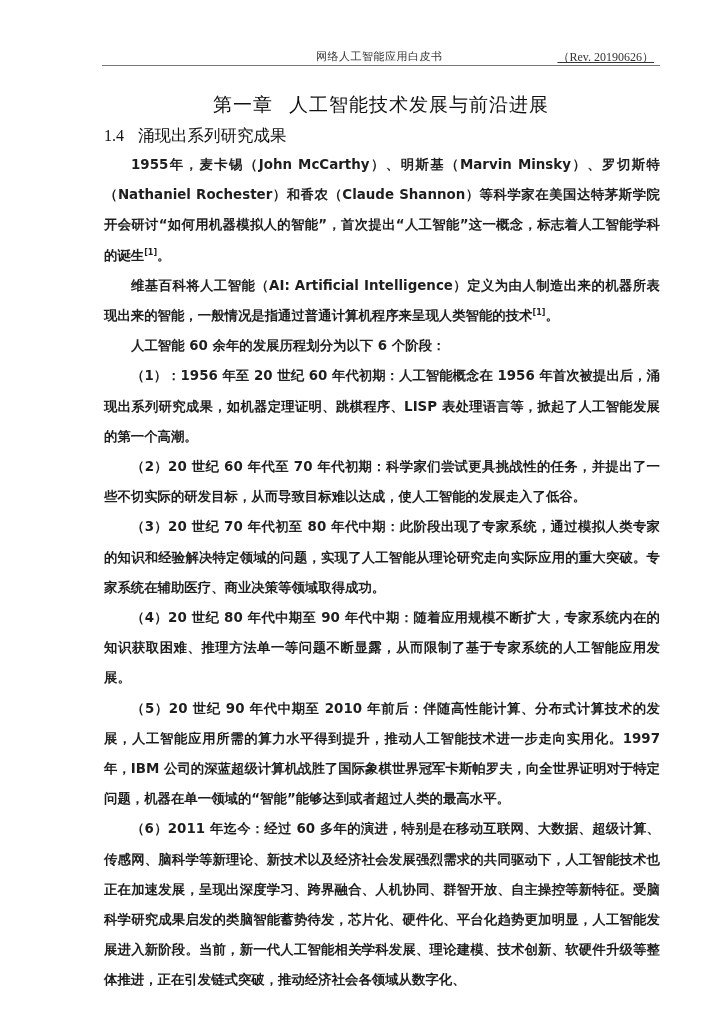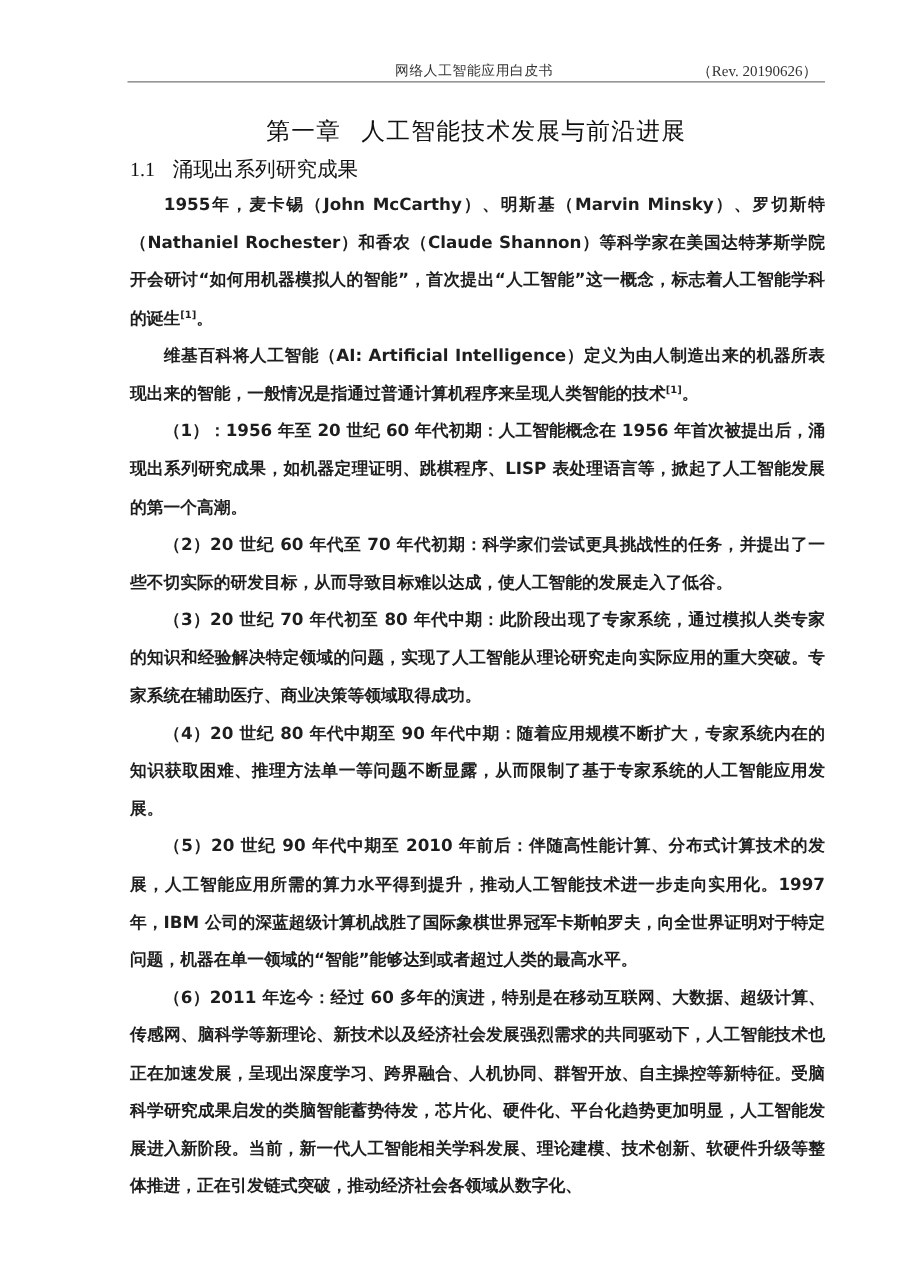--- a/index.html
+++ b/index.html
@@ -2,21 +2,21 @@
 <html><head>
 <meta charset="utf-8">
 <style>
   html, body { margin: 0; padding: 0; background: #ffffff; }
   body { width: 724px; height: 1024px; position: relative; overflow: hidden;
          font-family: "DejaVu Serif", "Liberation Serif", serif; color: #1a1a1a; }
   .page { position: absolute; left: 0; top: 0; width: 724px; height: 861px; background: #fff; }
   .header { position: absolute; left: 103px; width: 557px; top: 47px; height: 18px;
             font-size: 11.5px; color: #333; }
   .header .title { position: absolute; left: 213px; top: 2px; font-family: "DejaVu Sans", sans-serif; font-size: 11px; letter-spacing: 0.5px; }
-  .header .rev { position: absolute; right: 6px; top: 2px; font-family: "Liberation Serif", serif; font-size: 12px; }
+  .header .rev { position: absolute; right: 6px; top: 2px; font-family: "Liberation Serif", serif; font-size: 12px; text-decoration: underline; }
   .header-rule { position: absolute; left: 102px; width: 558px; top: 65px; height: 0; border-top: 1px solid #777; }
   .chapter { position: absolute; left: 102px; width: 558px; top: 92px; text-align: center;
              font-family: "DejaVu Sans", sans-serif; font-size: 19px; color: #111; letter-spacing: 1px; }
   .chapter .num { margin-right: 16px; }
   .section { position: absolute; left: 104px; top: 125px; font-size: 16.5px; color: #111; font-family: "DejaVu Sans", sans-serif; }
   .section .snum { font-family: "Liberation Serif", serif; font-size: 16px; margin-right: 14px; }
   .body { position: absolute; left: 104px; width: 556px; top: 150px;
           font-family: "DejaVu Sans", sans-serif; font-size: 13.4px; line-height: 30.2px; color: #1e1e1e; text-align: justify; font-weight: bold; }
   .body p { margin: 0; text-indent: 27px; }
   sup { font-size: 8px; vertical-align: 5px; line-height: 0; }
@@ -32,26 +32,27 @@
     <span class="title">网络人工智能应用白皮书</span>
     <span class="rev">（Rev. 20190626）</span>
   </div>
   <div class="header-rule"></div>
 
   <div class="chapter">
     <span class="num">第一章</span><span>人工智能技术发展与前沿进展</span>
   </div>
 
   <div class="section">
-    <span class="snum">1.1</span><span>涌现出系列研究成果</span>
+    <span class="snum">1.4</span><span>涌现出系列研究成果</span>
   </div>
 
   <div class="body">
     <p><span>1955年，麦卡锡（John McCarthy）、明斯基（Marvin Minsky）、罗切斯特（Nathaniel Rochester）和香农（Claude Shannon）等科学家在美国达特茅斯学院开会研讨“如何用机器模拟人的智能”，首次提出“人工智能”这一概念，标志着人工智能学科的诞生</span><sup>[1]</sup><span>。</span></p>
     <p><span>维基百科将人工智能（AI: Artificial Intelligence）定义为由人制造出来的机器所表现出来的智能，一般情况是指通过普通计算机程序来呈现人类智能的技术</span><sup>[1]</sup><span>。</span></p>
+    <p>人工智能 60 余年的发展历程划分为以下 6 个阶段：</p>
     <p>（1）：1956 年至 20 世纪 60 年代初期：人工智能概念在 1956 年首次被提出后，涌现出系列研究成果，如机器定理证明、跳棋程序、LISP 表处理语言等，掀起了人工智能发展的第一个高潮。</p>
     <p>（2）20 世纪 60 年代至 70 年代初期：科学家们尝试更具挑战性的任务，并提出了一些不切实际的研发目标，从而导致目标难以达成，使人工智能的发展走入了低谷。</p>
     <p>（3）20 世纪 70 年代初至 80 年代中期：此阶段出现了专家系统，通过模拟人类专家的知识和经验解决特定领域的问题，实现了人工智能从理论研究走向实际应用的重大突破。专家系统在辅助医疗、商业决策等领域取得成功。</p>
     <p>（4）20 世纪 80 年代中期至 90 年代中期：随着应用规模不断扩大，专家系统内在的知识获取困难、推理方法单一等问题不断显露，从而限制了基于专家系统的人工智能应用发展。</p>
     <p>（5）20 世纪 90 年代中期至 2010 年前后：伴随高性能计算、分布式计算技术的发展，人工智能应用所需的算力水平得到提升，推动人工智能技术进一步走向实用化。1997 年，IBM 公司的深蓝超级计算机战胜了国际象棋世界冠军卡斯帕罗夫，向全世界证明对于特定问题，机器在单一领域的“智能”能够达到或者超过人类的最高水平。</p>
     <p>（6）2011 年迄今：经过 60 多年的演进，特别是在移动互联网、大数据、超级计算、传感网、脑科学等新理论、新技术以及经济社会发展强烈需求的共同驱动下，人工智能技术也正在加速发展，呈现出深度学习、跨界融合、人机协同、群智开放、自主操控等新特征。受脑科学研究成果启发的类脑智能蓄势待发，芯片化、硬件化、平台化趋势更加明显，人工智能发展进入新阶段。当前，新一代人工智能相关学科发展、理论建模、技术创新、软硬件升级等整体推进，正在引发链式突破，推动经济社会各领域从数字化、</p>
   </div>
 
   <div class="footer">7</div>
 </div>

